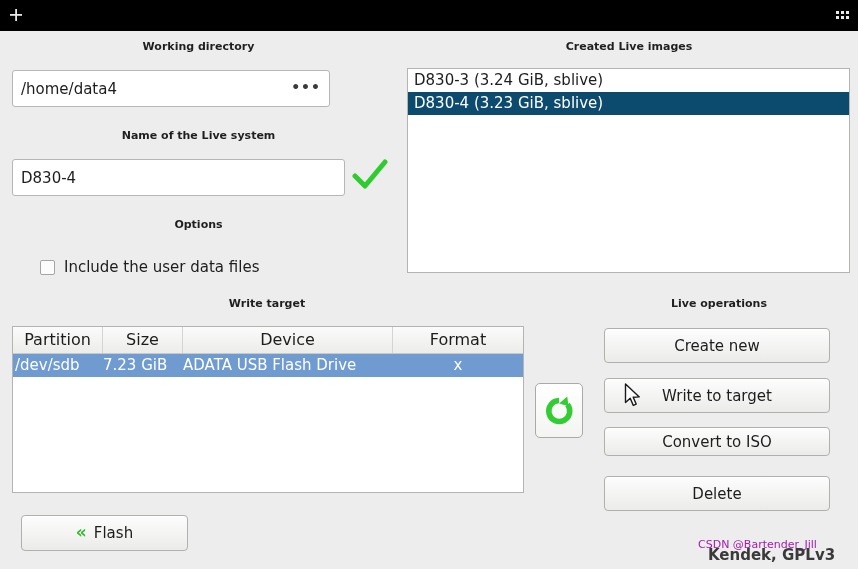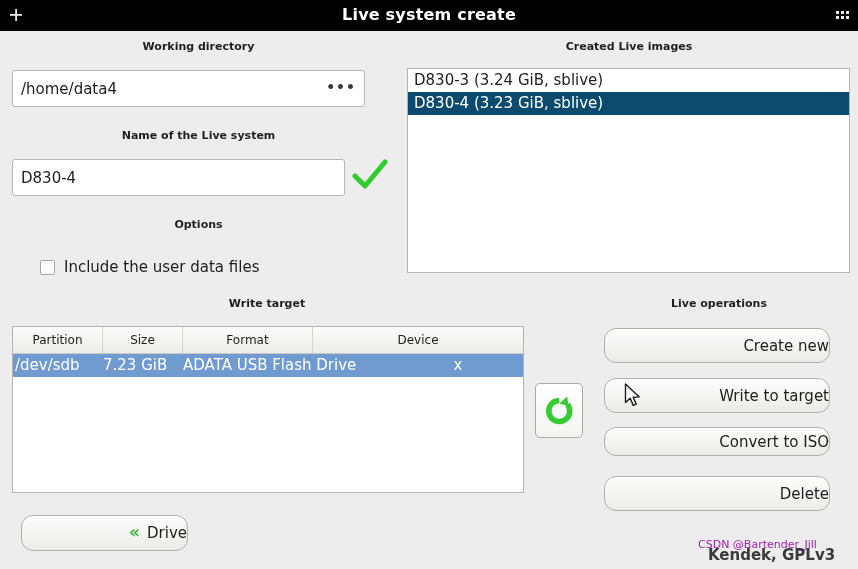--- a/index.html
+++ b/index.html
@@ -140,21 +140,21 @@
     overflow: hidden;
   }
   .thead {
     display: flex;
     height: 27px;
     background: linear-gradient(#fbfbfb, #ececea);
     border-bottom: 1px solid #c9c9c6;
     box-sizing: border-box;
   }
   .thead .th {
-    font-size: 12px;
+    font-size: 16px;
     font-weight: normal;
     color: #1d1d1d;
     line-height: 26px;
     text-align: center;
     border-right: 1px solid #d4d4d1;
     box-sizing: border-box;
     overflow: hidden;
     white-space: nowrap;
   }
   .thead .th:last-child { border-right: none; }
@@ -171,26 +171,26 @@
     white-space: nowrap;
     overflow: hidden;
   }
 
   
   .btn {
     position: absolute;
     box-sizing: border-box;
     background: linear-gradient(#fdfdfd, #ebebe9);
     border: 1px solid #b0b0ad;
-    border-radius: 12px;
+    border-radius: 4px;
     font-size: 15px;
     color: #1d1d1d;
     display: flex;
     align-items: center;
-    justify-content: flex-end;
+    justify-content: center;
     gap: 7px;
     box-shadow: 0 1px 0 rgba(255,255,255,.8) inset;
   }
   .refresh-btn {
     position: absolute;
     box-sizing: border-box;
     background: linear-gradient(#ffffff, #f4f4f2);
     border: 1px solid #a9a9a6;
     border-radius: 5px;
     display: flex;
@@ -233,34 +233,33 @@
 </head>
 <body>
 
 <div class="titlebar">
   <div class="tb-icon-left">
     <svg width="16" height="16" viewBox="0 0 16 16">
       <rect x="2" y="7" width="12" height="1.8" fill="#e8e8e8"></rect>
       <rect x="7.2" y="2" width="1.8" height="12" fill="#e8e8e8"></rect>
     </svg>
   </div>
-  <div class="title">Live system create</div>
   <div class="tb-icon-right">
     <i></i>
       <i></i>
       <i></i>
       <i></i>
       <i></i>
       <i></i>
   </div>
 </div>
 
 <div class="section-title" style="left:0; top:40px; width:397px;">Working directory</div>
 
-<div class="field" style="left:12px; top:70px; width:353px; height:37px;">
+<div class="field" style="left:12px; top:70px; width:318px; height:37px;">
   <span class="value">/home/data4</span>
   <span class="dots">•••</span>
 </div>
 
 <div class="section-title" style="left:0; top:129px; width:397px;">Name of the Live system</div>
 
 <div class="field" style="left:12px; top:159px; width:333px; height:37px;">
   <span class="value">D830-4</span>
 </div>
 
@@ -283,22 +282,22 @@
   <div class="listrow">D830-3 (3.24 GiB, sblive)</div>
   <div class="listrow sel">D830-4 (3.23 GiB, sblive)</div>
 </div>
 
 <div class="section-title" style="left:0; top:297px; width:534px;">Write target</div>
 
 <div class="tablebox" style="left:12px; top:326px; width:512px; height:167px;">
   <div class="thead">
     <div class="th" style="width:90px;">Partition</div>
     <div class="th" style="width:80px;">Size</div>
+    <div class="th" style="width:210px;">Device</div>
     <div class="th" style="width:130px;">Format</div>
-    <div class="th" style="width:210px;">Device</div>
   </div>
   <div class="trow sel">
     <div class="td" style="width:90px; padding-left:2px;">/dev/sdb</div>
     <div class="td" style="width:80px;">7.23 GiB</div>
     <div class="td" style="width:210px;">ADATA USB Flash Drive</div>
     <div class="td" style="width:130px; text-align:center;">x</div>
   </div>
 </div>
 
 <div class="refresh-btn" style="left:535px; top:383px; width:48px; height:55px;">
@@ -327,18 +326,18 @@
 </div>
 
 <div class="cursor" style="left:624px; top:383px;">
   <svg width="18" height="26" viewBox="0 0 18 26">
     <path d="M1.5 1 L1.5 19.5 L6.2 15.2 L9.3 22.4 L12.2 21.1 L9.2 14.2 L15.3 13.9 Z" fill="#ffffff" stroke="#1a1a1a" stroke-width="1.4" stroke-linejoin="round"></path>
   </svg>
 </div>
 
 <div class="btn" style="left:21px; top:515px; width:167px; height:36px;">
   <span class="chev">«</span>
-  <span>Drive</span>
+  <span>Flash</span>
 </div>
 
 <div class="watermark" style="left:651px; top:538px;">CSDN @Bartender_Jill</div>
 
 <div class="footer-credit" style="left:708px; top:546px;">Kendek, GPLv3</div>
 
 </body></html>

